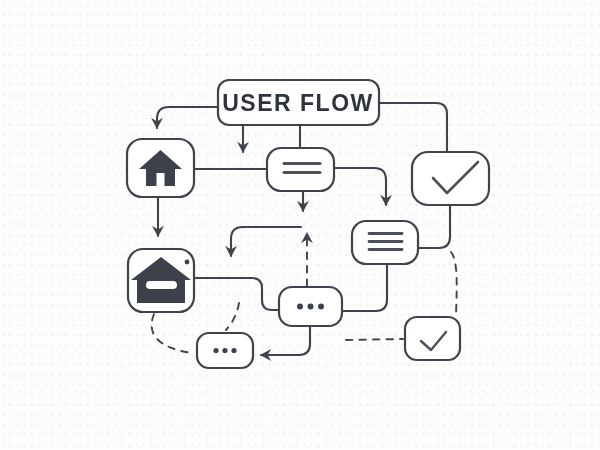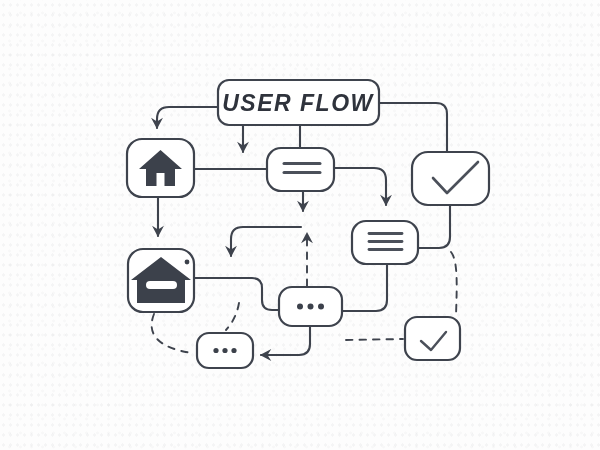--- a/index.html
+++ b/index.html
@@ -12,21 +12,20 @@
   .stage {
     position: relative;
     width: 600px; height: 450px;
     background-color: #fdfdfd;
     
     background-image:
       radial-gradient(rgba(90,95,105,0.055) 1px, transparent 1.4px),
       radial-gradient(rgba(90,95,105,0.035) 1px, transparent 1.3px);
     background-size: 7px 10px, 11px 14px;
     background-position: 0 0, 4px 6px;
-    font-style: italic;
   }
   svg.diagram { position: absolute; inset: 0; }
   .node-box { fill: #ffffff; stroke: #3e434d; stroke-width: 2.2; }
   .conn { fill: none; stroke: #3e434d; stroke-width: 2.1; stroke-linecap: round; }
   .conn.dashed { stroke-dasharray: 6.5 7; stroke-width: 1.9; }
   .icon-fill { fill: #3c414b; }
   .icon-stroke { fill: none; stroke: #4b505a; stroke-linecap: round; stroke-linejoin: round; }
   .title-text {
     font-family: "Liberation Sans", sans-serif;
     font-weight: bold;

